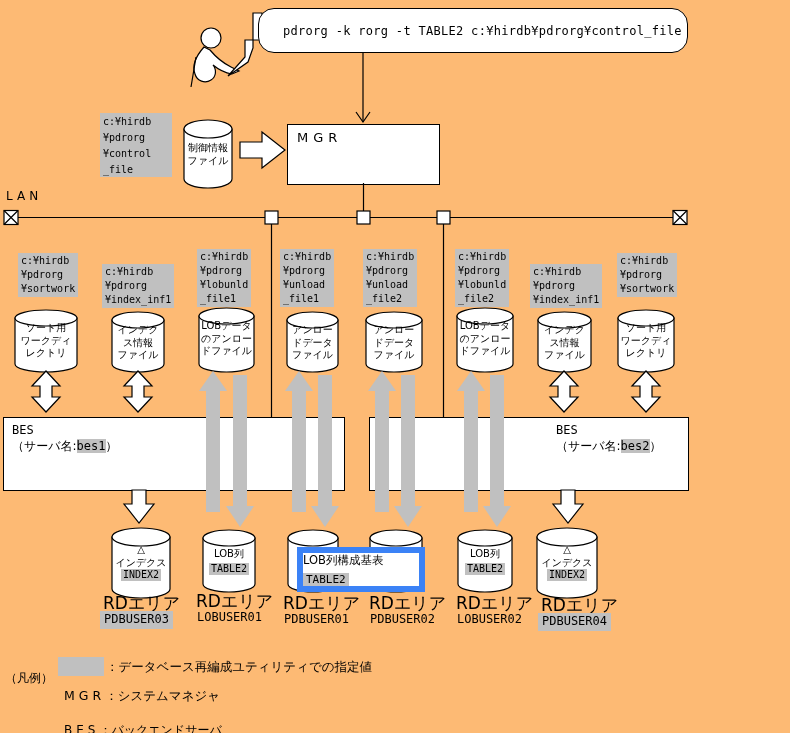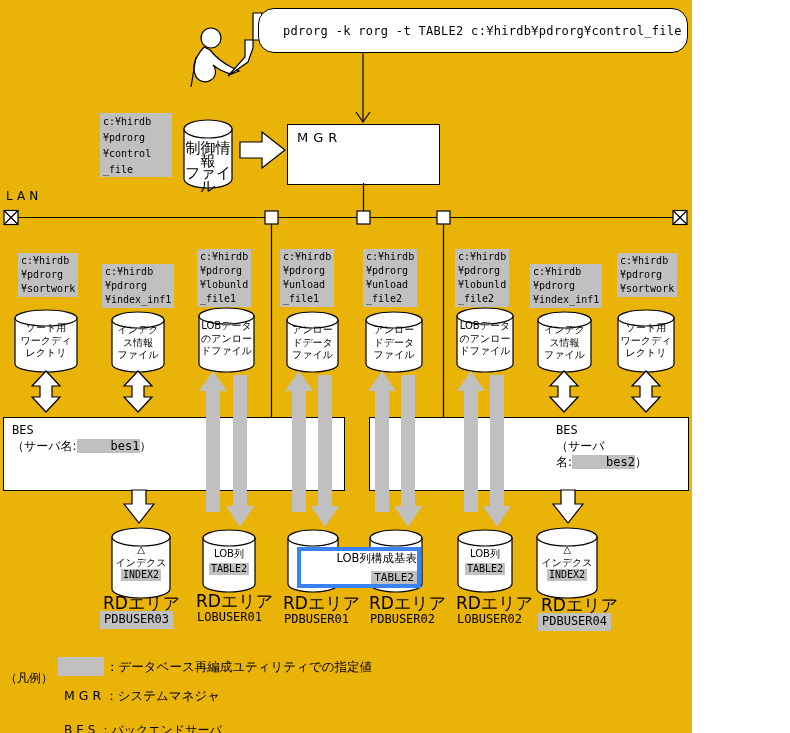--- a/index.html
+++ b/index.html
@@ -1,40 +1,40 @@
 <!DOCTYPE html>
 <html><head>
 <meta charset="utf-8">
 <style>
   html,body{margin:0;padding:0;background:#fff;}
-  #canvas{position:relative;width:692px;height:733px;background:#eab308;overflow:hidden;
+  #canvas{position:relative;width:790px;height:733px;background:#fdba74;overflow:hidden;
           font-family:"DejaVu Sans",sans-serif;color:#000;}
   .abs{position:absolute;}
   .pre{white-space:pre-line;}
-  .mono{font-family:"DejaVu Sans Mono",monospace;padding-left:34px;}
+  .mono{font-family:"DejaVu Sans Mono",monospace;}
   .glabel{background:#c0c0c0;font-family:"DejaVu Sans Mono",monospace;font-size:10px;
           line-height:14px;padding:1px 3px;z-index:0;}
   .cyl-label{font-size:10px;line-height:12.5px;text-align:center;z-index:2;}
   .tag{display:inline-block;background:#c0c0c0;font-family:"DejaVu Sans Mono",monospace;
        font-size:10px;line-height:12px;padding:0 2px;}
   .bes-box{border:1px solid #000;background:#fff;z-index:0;}
   .bes-text{position:absolute;font-size:12px;line-height:16px;}
   .bes-title{font-family:"DejaVu Sans Mono",monospace;font-size:12px;}
   .hl{background:#c0c0c0;}
   .rd-group{z-index:2;font-size:12px;line-height:15px;}
   .rd-area{font-size:17px;}
   .rd-name{font-family:"DejaVu Sans Mono",monospace;font-size:12px;display:inline-block;padding:1px 4px 2px 4px;}
   svg{position:absolute;left:0;top:0;z-index:1;pointer-events:none;}
   #bubble{left:258px;top:8px;width:428px;height:43px;border:1px solid #000;border-radius:16px;
           background:#fff;z-index:2;display:flex;align-items:center;}
   #bubble span{font-family:"DejaVu Sans Mono",monospace;font-size:12px;padding-left:24px;letter-spacing:.3px;}
   #mgr-box{left:287px;top:124px;width:151px;height:59px;border:1px solid #000;background:#fff;z-index:0;}
   #mgr-box span{font-size:13px;letter-spacing:5px;padding:5px 0 0 9px;display:inline-block;}
   #lan-label{left:6px;top:189px;font-size:12px;letter-spacing:4px;z-index:2;text-align:right;}
-  #btb{left:297px;top:547px;width:116px;height:33px;border:4px solid #3b82f6;background:#fff;z-index:3;text-align:right;}
+  #btb{left:297px;top:547px;width:116px;height:33px;border:6px solid #3b82f6;background:#fff;z-index:3;text-align:left;}
   #btb .t1{font-size:11.5px;line-height:15px;}
   #btb .t2{font-family:"DejaVu Sans Mono",monospace;font-size:11px;line-height:14px;padding:0 3px;}
   .legend-term{letter-spacing:4px;}
 </style>
 </head>
 <body>
 
 <div id="canvas">
 
   <svg width="790" height="733" viewBox="0 0 790 733">
@@ -137,21 +137,21 @@
   </svg>
 
   <div class="abs" id="bubble">
     <span>pdrorg -k rorg -t TABLE2 c:¥hirdb¥pdrorg¥control_file</span>
   </div>
 
   <div class="abs glabel pre" style="left:100px;top:113px;width:66px;height:62px;line-height:16px;">c:¥hirdb
 ¥pdrorg
 ¥control
 _file</div>
-  <div class="abs cyl-label pre" style="left:184px;top:142px;width:48px;font-size:15px;">制御情報
+  <div class="abs cyl-label pre" style="left:184px;top:142px;width:48px;font-size:10px;">制御情報
 ファイル</div>
 
   <div class="abs" id="mgr-box">
     <span>MGR</span>
   </div>
 
   <div class="abs" id="lan-label">LAN</div>
 
   <div class="abs glabel pre" style="left:18px;top:253px;">c:¥hirdb
 ¥pdrorg

